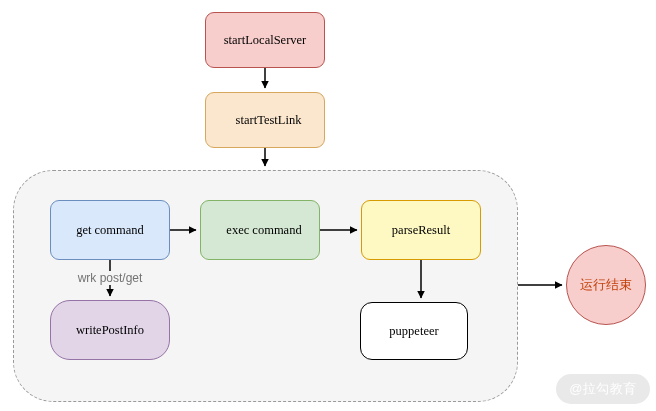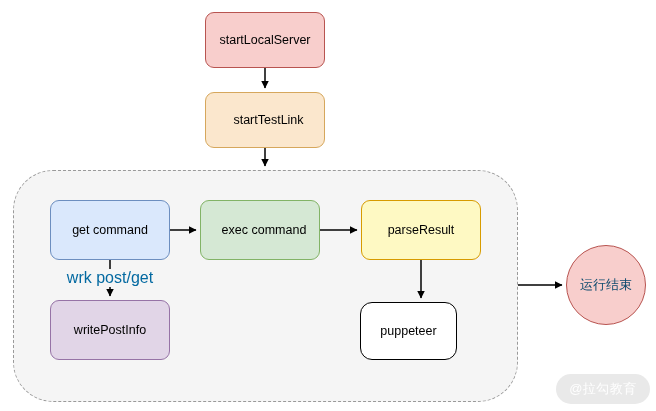--- a/index.html
+++ b/index.html
@@ -10,20 +10,21 @@
     font-family:"Liberation Sans","DejaVu Sans",sans-serif;
     overflow:hidden;
   }
   .node{
     position:absolute;
     display:flex;align-items:center;justify-content:center;
     font-size:12.5px;color:#000;
     border-radius:9px;
     box-sizing:border-box;
     text-align:center;
+    font-family:Liberation Serif, serif;
   }
   .node span{white-space:nowrap;}
   
   .pink   {background:#f8cecc;border:1px solid #b85450;}
   .orange1{background:#fbe7cd;border:1px solid #d6a75c;}
   .orange2{background:#fef9c3;border:1px solid #d79b00;}
   .blue   {background:#dae8fc;border:1px solid #6c8ebf;}
   .green  {background:#d5e8d4;border:1px solid #82b366;padding-left:8px;}
   .purple {background:#e1d5e7;border:1px solid #9673a6;}
   .white  {background:#ffffff;border:1px solid #000000;border-radius:12px;}
@@ -32,37 +33,37 @@
   #n-startTestLink  {left:205px;top:92px;width:120px;height:56px;padding-left:7px;}
 
   #group-box{
     position:absolute;left:13px;top:170px;width:505px;height:232px;
     background:#f5f5f5;border:1px dashed #9a9a9a;border-radius:40px;
     box-sizing:border-box;
   }
   #n-getCommand   {left:50px;top:200px;width:120px;height:60px;}
   #n-execCommand  {left:200px;top:200px;width:120px;height:60px;}
   #n-parseResult  {left:361px;top:200px;width:120px;height:60px;}
-  #n-writePostInfo{left:50px;top:300px;width:120px;height:60px;}
-  #n-puppeteer    {left:360px;top:302px;width:97px;height:58px;}
+  #n-writePostInfo{left:50px;top:300px;width:120px;height:60px;border-radius:20px;}
+  #n-puppeteer    {left:360px;top:302px;width:108px;height:58px;}
 
   #n-runEnd{
     position:absolute;left:566px;top:245px;width:80px;height:80px;
     background:#f8cecc;border:1px solid #b85450;border-radius:50%;
     display:flex;align-items:center;justify-content:center;
-    font-size:13px;color:#0c4a6e;box-sizing:border-box;
+    font-size:13px;color:#c2410c;box-sizing:border-box;
   }
 
   #edges{position:absolute;left:0;top:0;width:656px;height:411px;pointer-events:none;}
 
   #edge-label-wrk{
     position:absolute;left:110px;top:278px;
     transform:translate(-50%,-50%);
     background:#f5f5f5;padding:0 3px;
-    font-size:16px;color:#0369a1;white-space:nowrap;
+    font-size:12px;color:#737373;white-space:nowrap;
     z-index:5;
   }
 
   #watermark{
     position:absolute;left:556px;top:374px;width:94px;height:30px;
     background:#e9e9e9;border-radius:15px;
     display:flex;align-items:center;justify-content:center;
     font-size:13px;color:rgba(255,255,255,0.95);
     letter-spacing:0.5px;
   }

